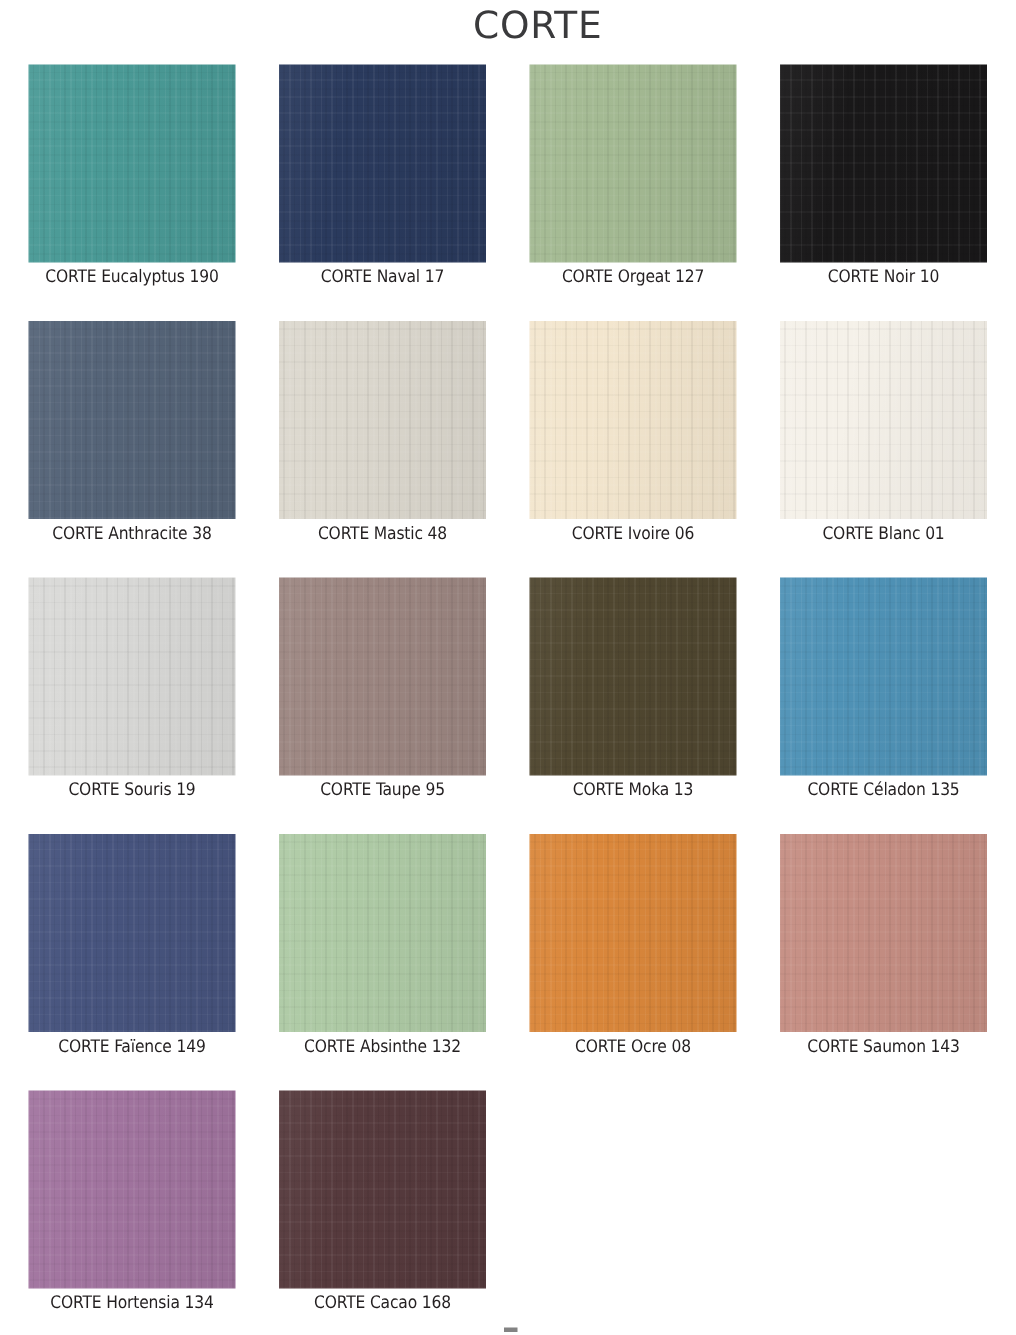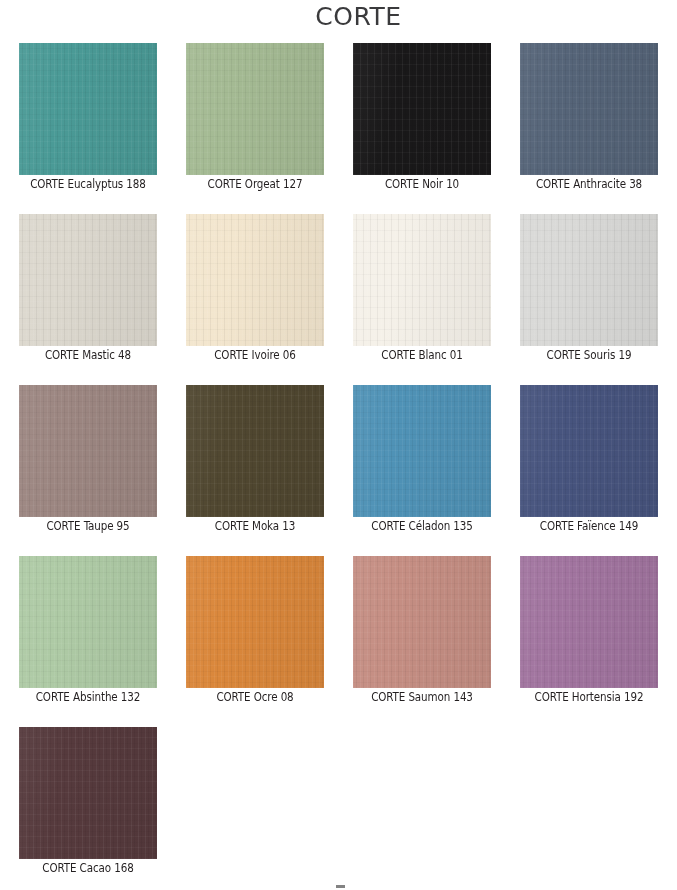--- a/index.html
+++ b/index.html
@@ -119,21 +119,25 @@
   }
 </style>
 </head>
 <body>
 
 <div id="page-title">CORTE</div>
 
 <div id="swatch-grid">
     <div class="swatch-cell">
       <div class="swatch-chip" style="background: rgb(74, 154, 150);"></div>
-      <div class="swatch-label">CORTE Eucalyptus 188</div>
+      <div class="swatch-label">CORTE Eucalyptus 190</div>
+    </div>
+    <div class="swatch-cell">
+      <div class="swatch-chip" style="background: rgb(42, 58, 93);"></div>
+      <div class="swatch-label">CORTE Naval 17</div>
     </div>
     <div class="swatch-cell">
       <div class="swatch-chip" style="background: rgb(164, 186, 147);"></div>
       <div class="swatch-label">CORTE Orgeat 127</div>
     </div>
     <div class="swatch-cell">
       <div class="swatch-chip" style="background: rgb(25, 24, 25);"></div>
       <div class="swatch-label">CORTE Noir 10</div>
     </div>
     <div class="swatch-cell">
@@ -179,21 +183,21 @@
     <div class="swatch-cell">
       <div class="swatch-chip" style="background: rgb(218, 135, 59);"></div>
       <div class="swatch-label">CORTE Ocre 08</div>
     </div>
     <div class="swatch-cell">
       <div class="swatch-chip" style="background: rgb(197, 142, 131);"></div>
       <div class="swatch-label">CORTE Saumon 143</div>
     </div>
     <div class="swatch-cell">
       <div class="swatch-chip" style="background: rgb(161, 116, 159);"></div>
-      <div class="swatch-label">CORTE Hortensia 192</div>
+      <div class="swatch-label">CORTE Hortensia 134</div>
     </div>
     <div class="swatch-cell">
       <div class="swatch-chip" style="background: rgb(86, 58, 61);"></div>
       <div class="swatch-label">CORTE Cacao 168</div>
     </div>
   </div>
 
 <div id="page-footer-mark"></div>
 
 </body></html>

